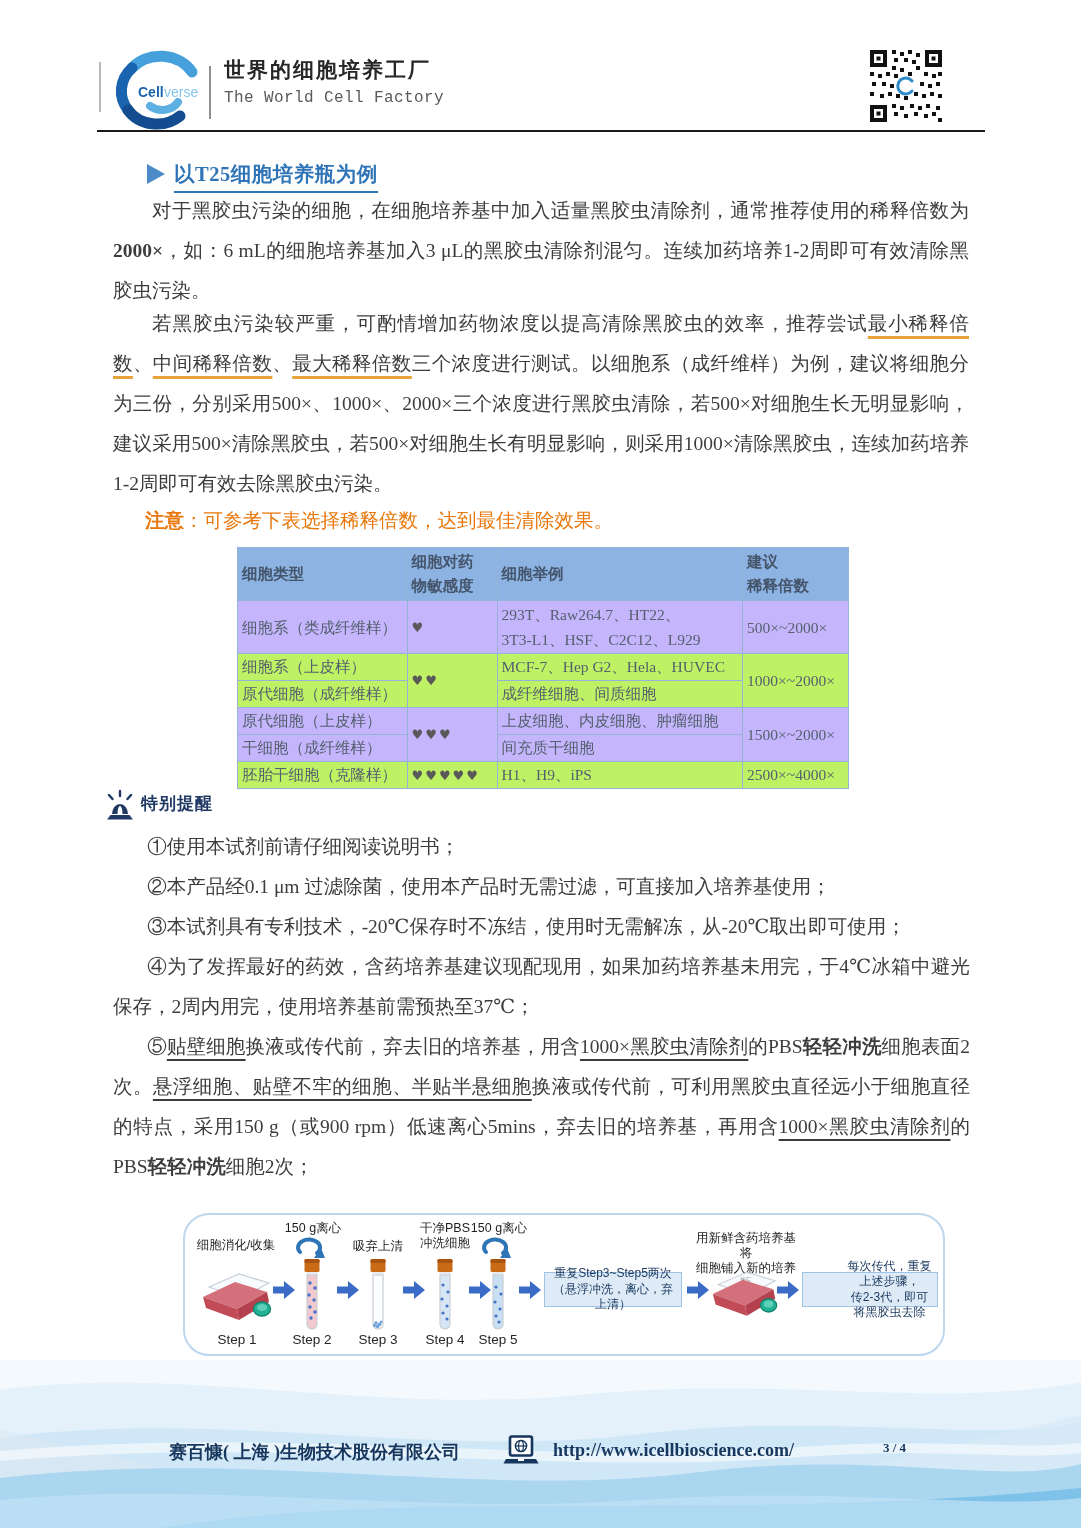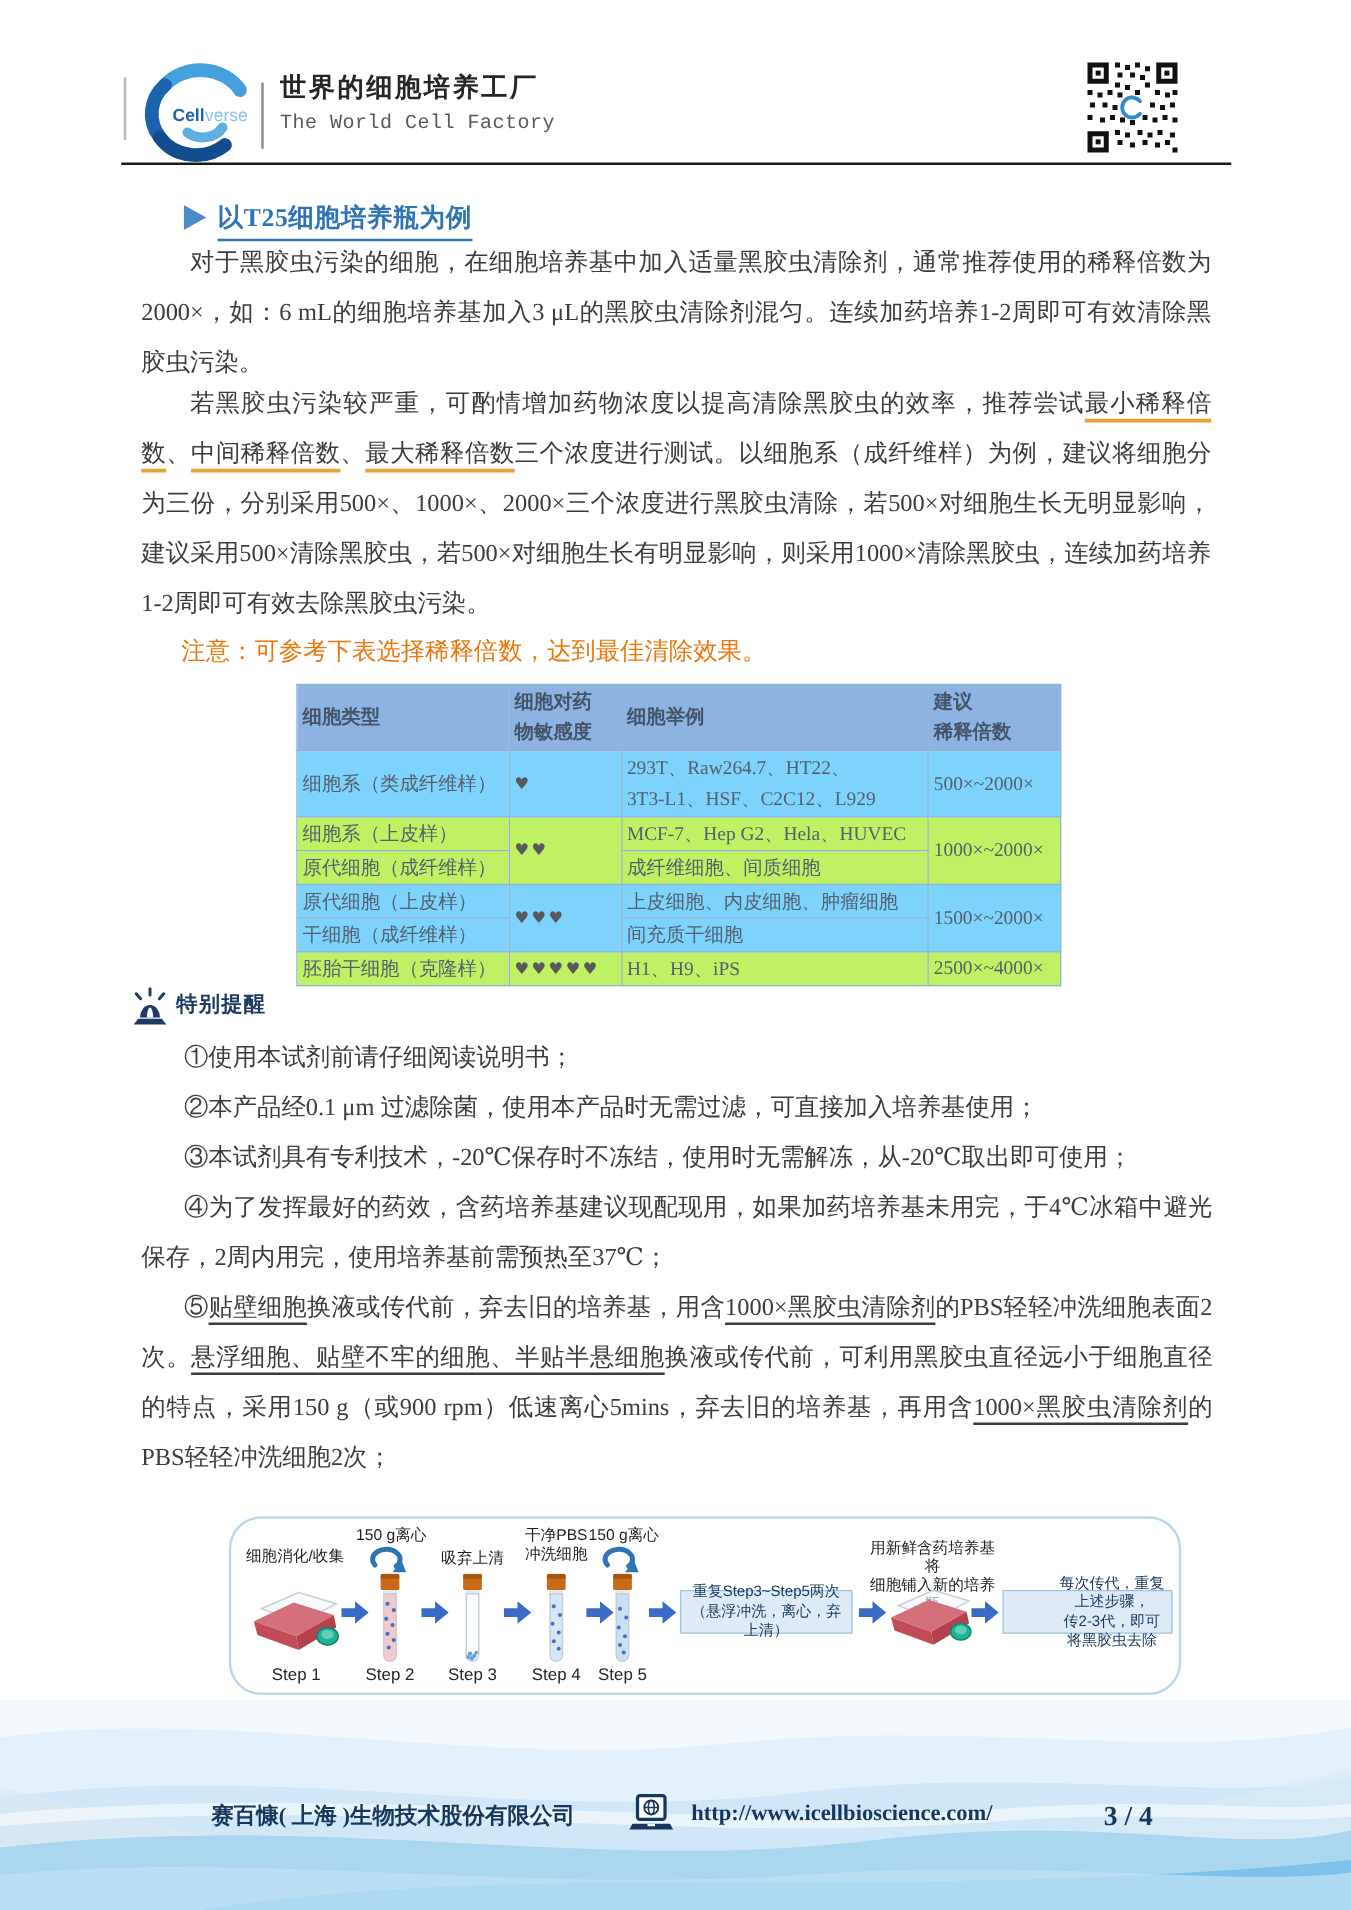--- a/index.html
+++ b/index.html
@@ -4,21 +4,21 @@
 <style>
   * { margin:0; padding:0; box-sizing:border-box; }
   html,body { background:#e9e9e9; }
   .page {
     position:relative; width:1081px; height:1528px; margin:0 auto;
     background:#ffffff; overflow:hidden;
     font-family:"Liberation Serif","DejaVu Serif",serif; color:#3c3c3c;
   }
   .abs { position:absolute; }
   .pre { white-space:pre-line; }
-  .b { font-weight:normal; }
+  .b { font-weight:bold; }
   .u-gray { text-decoration:underline; text-underline-offset:6px; text-decoration-thickness:1.5px; }
   .u-orange { text-decoration:underline; text-decoration-color:#E8A23C; text-underline-offset:6px; text-decoration-thickness:2.5px; }
 
   
   .regmark { left:99px; top:62px; width:2px; height:50px; background:#b9b9b9; }
   .logo { left:114px; top:50px; }
   .brand-divider { left:209px; top:66px; width:2px; height:53px; background:#8f8f8f; }
   .brand { left:224px; top:56px; font-family:Liberation Mono, monospace; }
   .brand-cn { font-size:21px; font-weight:bold; color:#262626; letter-spacing:2px; }
   .brand-en { font-size:16px; color:#595959; margin-top:5px; letter-spacing:.4px; }
@@ -46,21 +46,21 @@
   .cell-table {
     left:237px; top:547px; width:612px; border-collapse:collapse;
     font-size:15.5px; color:#55606e; text-align:left;
     font-family:"Liberation Serif","DejaVu Serif",serif;
   }
   .cell-table th, .cell-table td { border:1.6px solid #95B3D7; padding:1px 4px; }
   .cell-table thead th {
     background:#8DB3E2; color:#44546A; font-weight:bold; height:53px;
     line-height:24px; font-size:15.5px;
   }
-  .cell-table .r-peach { background:#7dd3fc; }
+  .cell-table .r-peach { background:#c4b5fd; }
   .cell-table .r-blue  { background:#bef264; }
   .cell-table .h2 { height:52px; line-height:25px; }
   .cell-table .h1 { height:27px; }
   .hearts { font-size:13px; color:#595959; letter-spacing:2px; font-family:"DejaVu Sans",sans-serif; }
 
   
   .rem-icon { left:104px; top:789px; }
   .rem-title { left:141px; top:792px; font-size:17px; font-weight:bold; color:#1F3864;
     font-family:Liberation Sans, sans-serif; letter-spacing:1px; }
   .items { left:113px; top:827px; width:857px; }
@@ -79,21 +79,21 @@
     font-size:12px; line-height:15.5px; color:#17365D; display:flex; align-items:center;
     justify-content:center; text-align:center; padding:1px 3px;
   }
 
   
   .waves { left:0; bottom:0; }
   .footer-row { left:0; top:1437px; width:1081px; height:30px; }
   .f-company { position:absolute; left:169px; top:3px; font-size:18px; font-weight:bold; color:#17365D; }
   .f-icon { position:absolute; left:502px; top:-2px; }
   .f-url { position:absolute; left:553px; top:3px; font-size:18px; font-weight:bold; color:#17365D; }
-  .f-page { position:absolute; left:883px; top:3px; font-size:22px; font-weight:bold; color:#17365D; }
+  .f-page { position:absolute; left:883px; top:3px; font-size:13px; font-weight:bold; color:#17365D; }
 </style>
 </head>
 <body>
 
 <div class="page">
 
   <div class="abs regmark"></div>
 
   <div class="abs logo">
     <svg width="92" height="82" viewBox="0 0 92 82">

